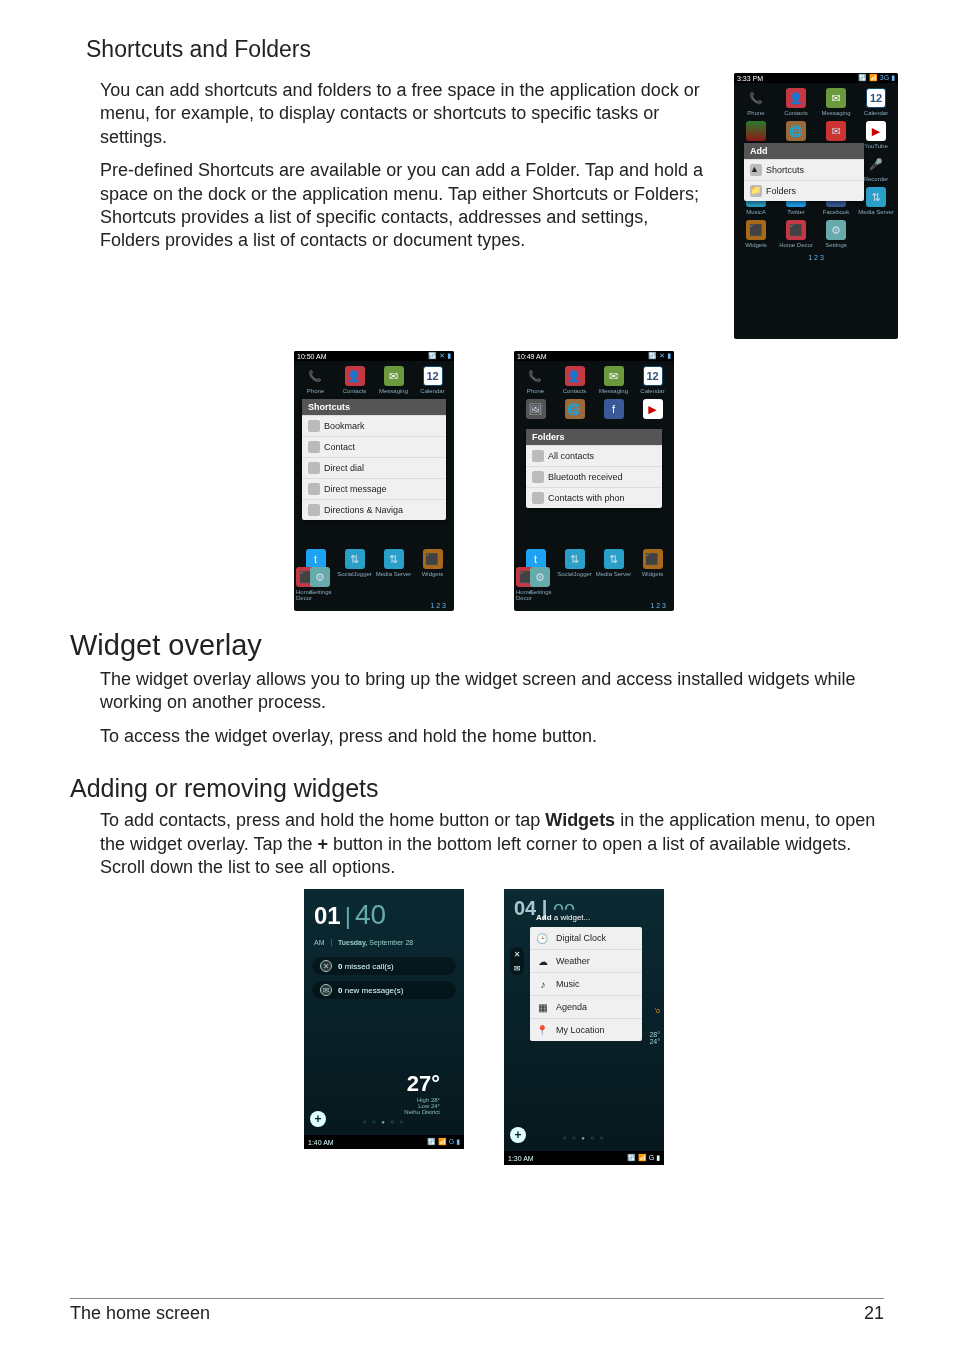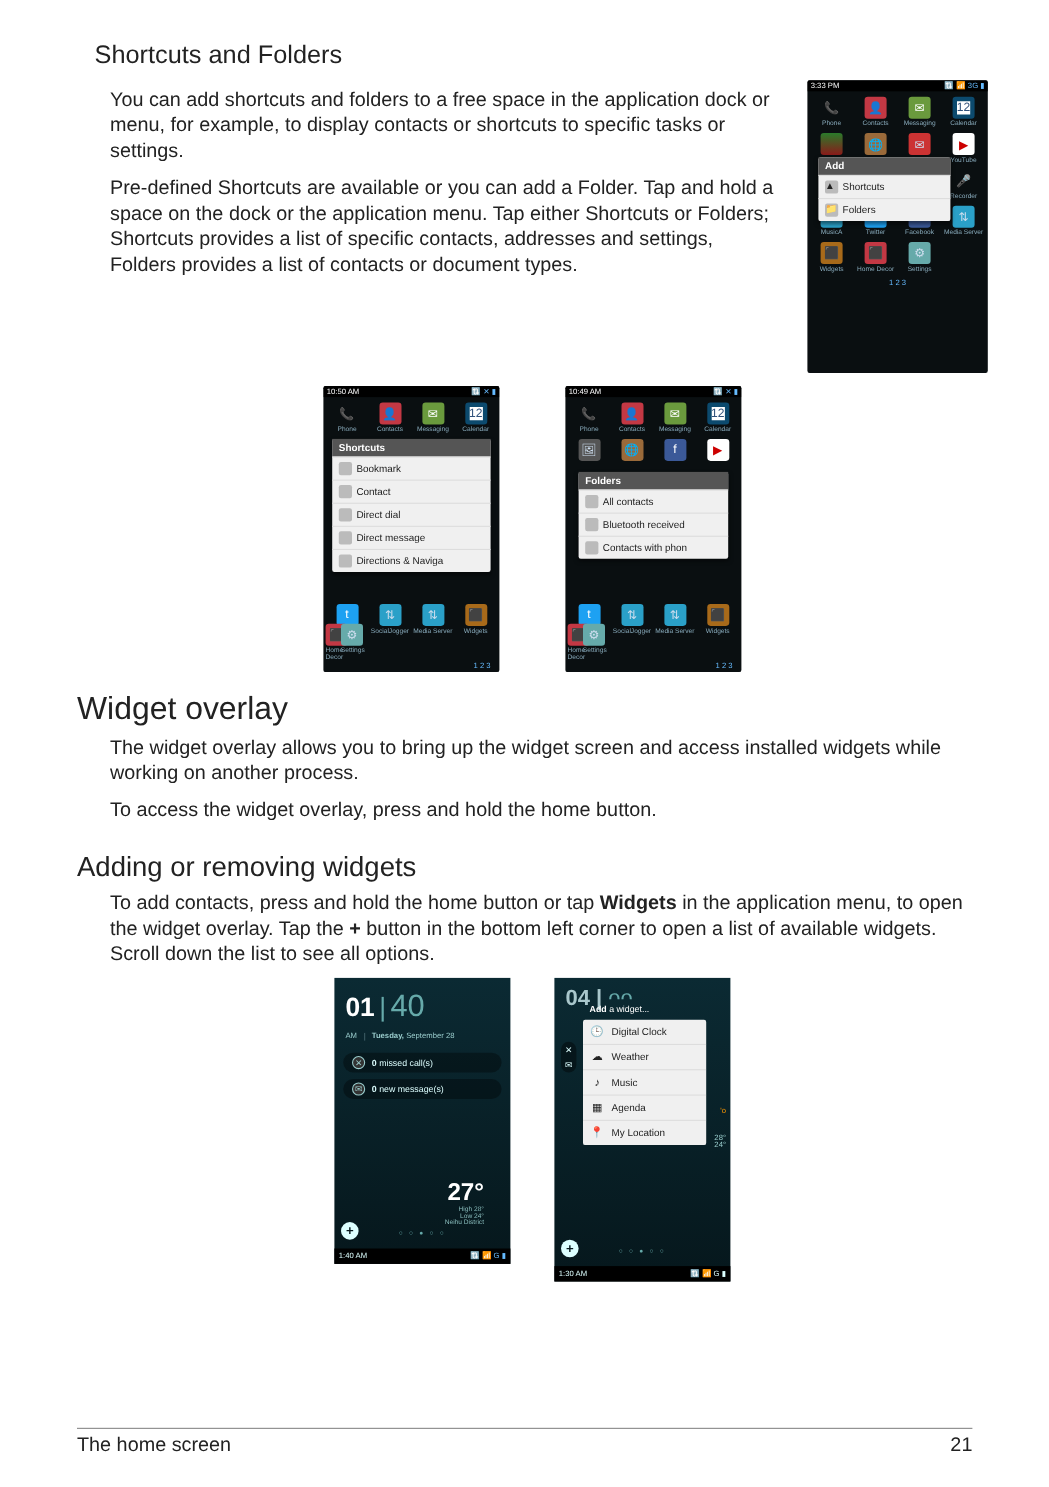--- a/index.html
+++ b/index.html
@@ -61,21 +61,21 @@
   .addw .li .lic { width: 14px; height: 14px; border-radius: 2px; display: flex; align-items: center; justify-content: center; font-size: 10px; color: #222; }
   .addw .sidepill { position: absolute; left: 6px; top: 58px; width: 14px; height: 28px; background: rgba(0,0,0,.4); border-radius: 8px; display: flex; flex-direction: column; align-items: center; justify-content: space-around; font-size: 8px; }
   .addw .rnum { position: absolute; right: 4px; top: 118px; font-size: 7px; color: #f90; }
   .addw .rtemp { position: absolute; right: 4px; top: 142px; font-size: 7px; color: #9cc; text-align: right; }
   .addw .plus { position: absolute; left: 6px; bottom: 22px; width: 16px; height: 16px; border-radius: 50%; background: #dff; color: #06171c; display: flex; align-items: center; justify-content: center; font-weight: 700; font-size: 12px; }
   .addw .dots { position: absolute; left: 50%; bottom: 24px; transform: translateX(-50%); font-size: 6px; color: #6aa; letter-spacing: 2px; }
   .addw .hbar { position: absolute; left: 0; right: 0; bottom: 0; height: 14px; background: #000; display: flex; justify-content: space-between; align-items: center; padding: 0 4px; font-size: 7px; }
 
   
   .c-phone { color: #9bdc7a; } .c-red { background: #c33844; color: #fff; }
-  .c-msg { background: #6a9a3d; color: #fff; } .c-cal { background: #fff; color: #32527b; font-weight: 400; border: 4px solid #0c4a6e; }
+  .c-msg { background: #6a9a3d; color: #fff; } .c-cal { background: #fff; color: #32527b; font-weight: 700; border: 1px solid #0c4a6e; }
   .c-mkt { background: linear-gradient(#2a7a2a,#8b1a1a); } .c-br { background: #9a6a3a; }
   .c-gm { background: #c33; } .c-yt { background: #fff; color: #c00; }
   .c-mus { color: #2aa0c8; } .c-gal { background: #555; } .c-play { background: #fff; color: #2aa0c8; border-radius: 50%; }
   .c-rec { color: #c33844; } .c-tw { background: #1da1f2; color: #fff; } .c-fb { background: #3b5998; color: #fff; }
   .c-mus2 { background: #2aa0c8; color: #fff; } .c-wid { background: #a86a1a; } .c-home { background: #c33844; }
   .c-set { background: #6aa; border-radius: 50%; } .c-sig { background: #2aa0c8; }
 </style>
 </head>
 <body>
 

